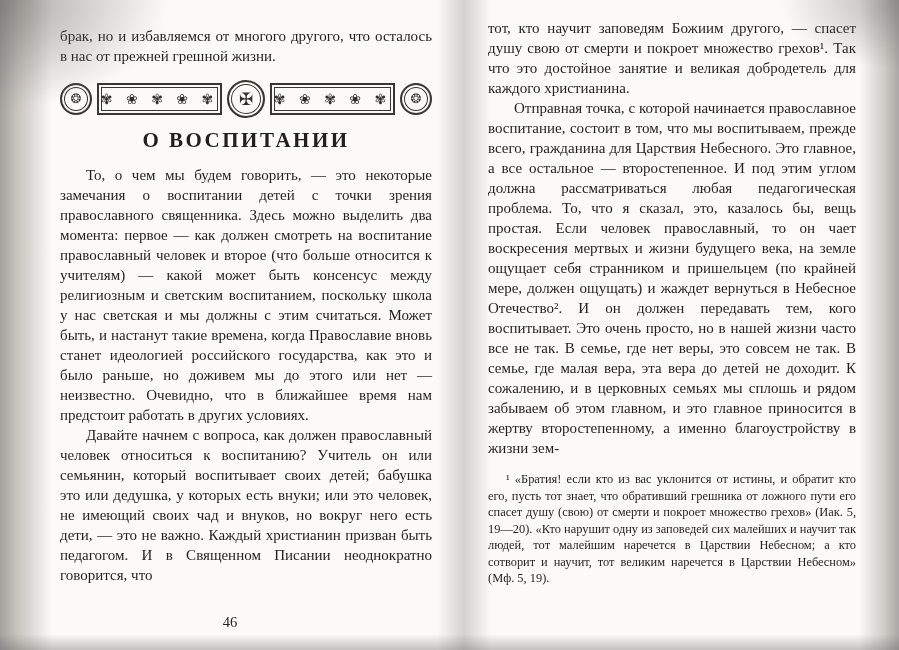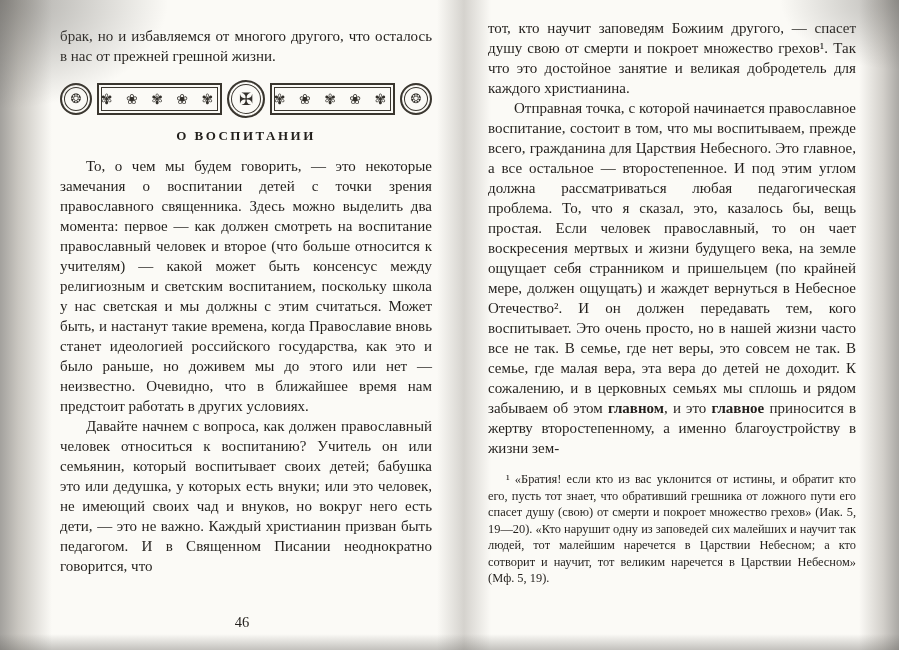--- a/index.html
+++ b/index.html
@@ -30,45 +30,45 @@
   
   .col{position:absolute;top:0;}
   .col-left{left:60px;top:26px;width:372px;}
   .col-right{left:488px;top:18px;width:368px;}
   .col p{margin:0;text-align:justify;font-size:15px;line-height:20px;}
   .col p.ind{text-indent:26px;}
 
   .chapter-title{
     margin:10px 0 12px 0;
     text-align:center;
-    font-size:13px;font-weight:bold;
+    font-size:21px;font-weight:bold;
     letter-spacing:2.5px;
   }
 
   
   .ornament{display:flex;align-items:center;justify-content:center;gap:5px;
     margin:14px 0 8px 0;color:#33302b;}
   .orn-rect{flex:1;height:28px;border:2px solid #3a362f;
     box-shadow:inset 0 0 0 2px #fbfaf6,inset 0 0 0 3px #3a362f;
     display:flex;align-items:center;justify-content:center;
     font-size:14px;letter-spacing:5px;white-space:nowrap;overflow:hidden;}
   .orn-cap{flex:0 0 auto;width:28px;height:28px;border:2px solid #3a362f;border-radius:50%;
     display:flex;align-items:center;justify-content:center;font-size:13px;
     box-shadow:inset 0 0 0 2px #fbfaf6,inset 0 0 0 3px #3a362f;}
   .orn-cap.center{width:34px;height:34px;font-size:17px;}
 
   .footnotes{margin-top:13px;}
   .footnotes p{font-size:12.4px;line-height:16.5px;text-indent:18px;text-align:justify;margin:0;}
 
   .pagenum{position:absolute;top:614px;width:372px;text-align:center;
     font-size:14.5px;}
-  .pagenum-left{left:56px;}
+  .pagenum-left{left:44px;}
   .pagenum-right{left:488px;width:368px;}
 
-  .bold{font-weight:bold;}
+  .bold{font-weight:normal;}
   .mt{margin-top:2px;}
 </style>
 </head>
 <body>
 
 <div class="stage">
 
   <div class="col col-left">
     <p>брак, но и избавляемся от многого другого, что осталось в нас от прежней грешной жизни.</p>
 

